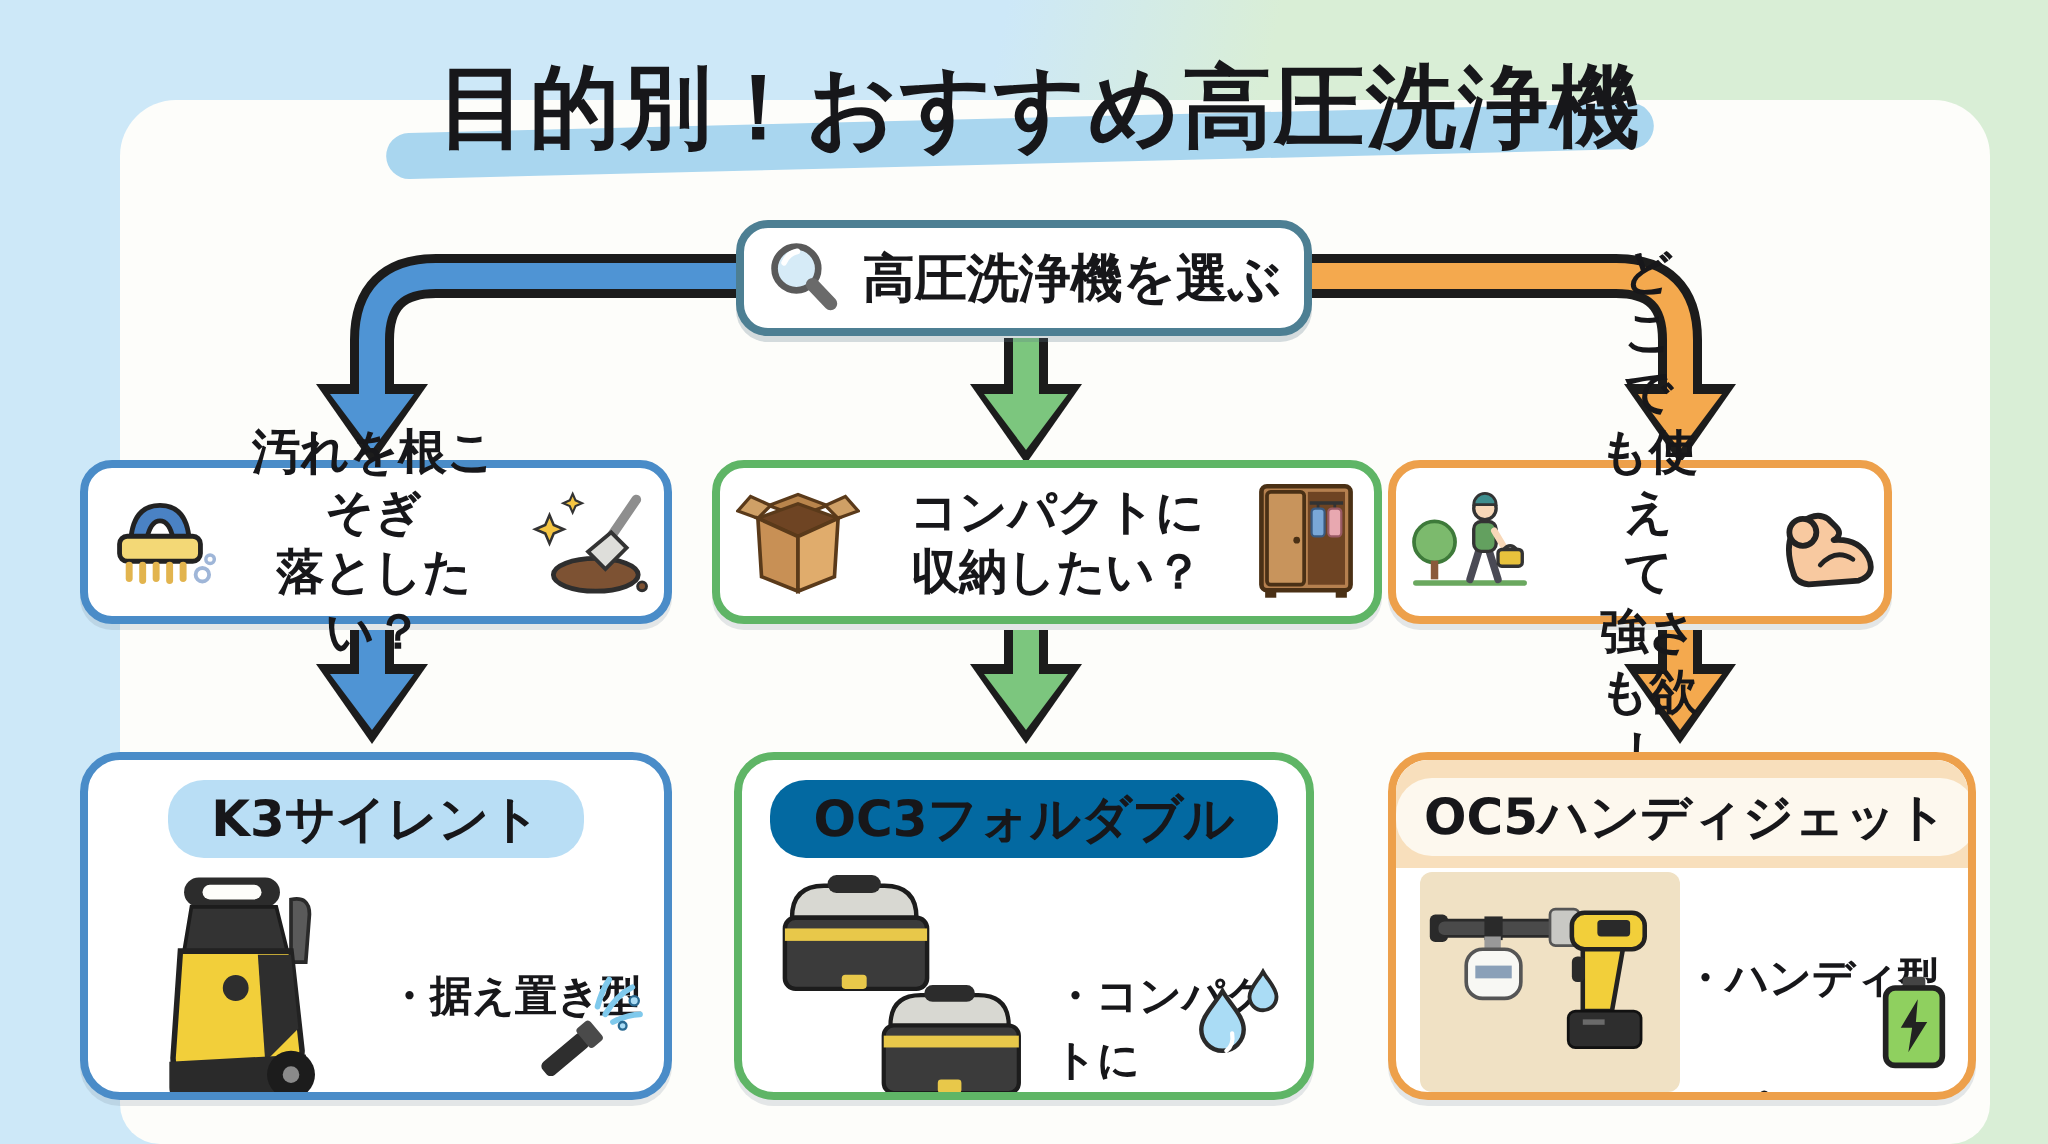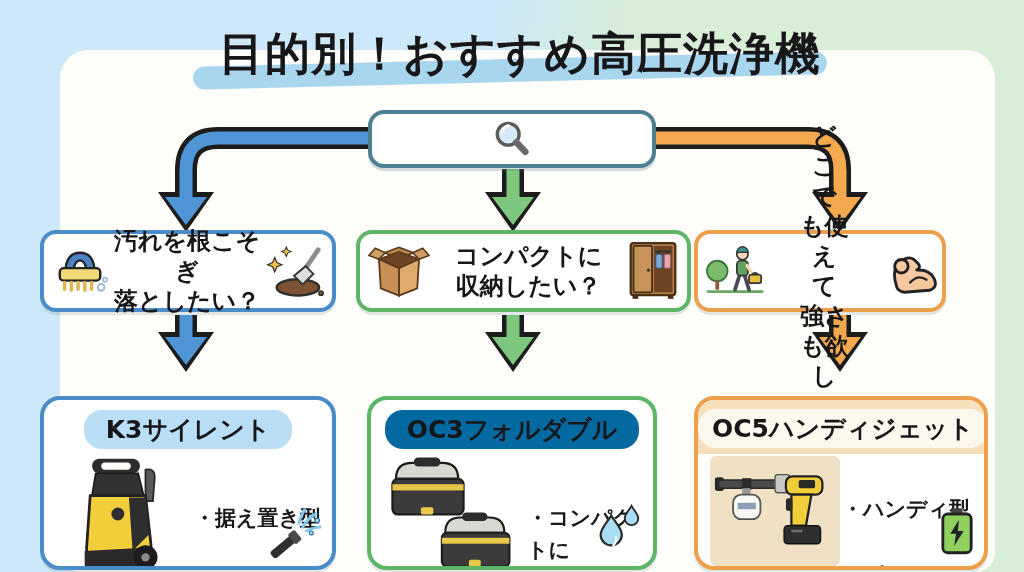--- a/index.html
+++ b/index.html
@@ -19,28 +19,28 @@
         border:4px solid #4d7f93;border-radius:16px;box-sizing:border-box;
         display:flex;align-items:center;justify-content:center;gap:10px;
         box-shadow:0 3px 0 rgba(90,120,135,.25);}
   .node-label{font-size:26px;font-weight:bold;white-space:nowrap;}
   
   .arrows{position:absolute;inset:0;pointer-events:none;}
   
   .qbox{position:absolute;top:230px;height:82px;background:#fff;border:4px solid;border-radius:16px;
         box-sizing:border-box;display:flex;align-items:center;padding:0 8px;
         box-shadow:0 3px 0 rgba(110,130,145,.18);}
-  .q1{left:40px;width:296px;border-color:#4a8cc8;}
+  .q1{left:40px;width:296px;border-color:#4a8cc8;gap:12px;}
   .q2{left:356px;width:335px;border-color:#5fb566;}
   .q3{left:694px;width:252px;border-color:#eda04b;gap:36px;}
   .qtext{flex:1;text-align:center;font-weight:bold;font-size:24px;line-height:1.25;white-space:pre-line;}
   .qicon{flex:none;display:flex;align-items:center;justify-content:center;}
   
   .pbox{position:absolute;top:376px;height:174px;background:#fff;border:4.5px solid;border-radius:20px;
-        box-sizing:border-box;overflow:hidden;box-shadow:0 3px 0 rgba(110,130,145,.18);margin-top:20px;}
+        box-sizing:border-box;overflow:hidden;box-shadow:0 3px 0 rgba(110,130,145,.18);}
   .p1{left:40px;width:296px;border-color:#4a8cc8;}
   .p2{left:367px;width:290px;border-color:#5fb566;}
   .p3{left:694px;width:294px;border-color:#eda04b;}
   .pill{position:relative;margin:10px auto 0;width:fit-content;max-width:92%;padding:3px 22px;
         border-radius:18px;font-size:25px;font-weight:bold;text-align:center;white-space:nowrap;}
   .p1 .pill{background:#b9def5;}
   .p2 .pill{background:#0369a1;}
   .p3 .band{position:absolute;top:0;left:0;right:0;height:54px;background:#f8dfbc;}
   .p3 .pill{background:#fdf8ee;margin-top:9px;padding:3px 14px;text-align:center;}
   .pcontent{position:relative;display:flex;align-items:flex-start;padding:4px 8px 0 8px;}
@@ -112,20 +112,21 @@
       <polygon points="819,337 861,337 840,365" fill="#f4a94e"></polygon>
     </g>
   </svg>
 
   <div class="node">
     <svg width="38" height="38" viewBox="0 0 40 40">
       <circle cx="16" cy="15" r="11.5" fill="#d6ebf7" stroke="#5a5a5a" stroke-width="3.5"></circle>
       <path d="M9.5 12 q2 -5 7 -6" stroke="#ffffff" stroke-width="3" fill="none" stroke-linecap="round"></path>
       <line x1="24.5" y1="23.5" x2="34" y2="33.5" stroke="#6a6a6a" stroke-width="7" stroke-linecap="round"></line>
     </svg>
+    <span class="node-label">高圧洗浄機を選ぶ</span>
   </div>
 
   <div class="qbox q1">
     <span class="qicon">
       <svg width="56" height="52" viewBox="0 0 58 54">
         <path d="M14 24 Q16 8 29 8 Q42 8 44 24 L36 26 Q34 16 29 16 Q24 16 22 26 Z" fill="#4a82c4" stroke="#222" stroke-width="2.5"></path>
         <rect x="8" y="24" width="42" height="13" rx="4" fill="#f3d876" stroke="#222" stroke-width="2.5"></rect>
         <g stroke="#e2b44e" stroke-width="3.6" stroke-linecap="round">
           <line x1="13" y1="39" x2="13" y2="46"></line>
             <line x1="20" y1="39" x2="20" y2="47"></line>

